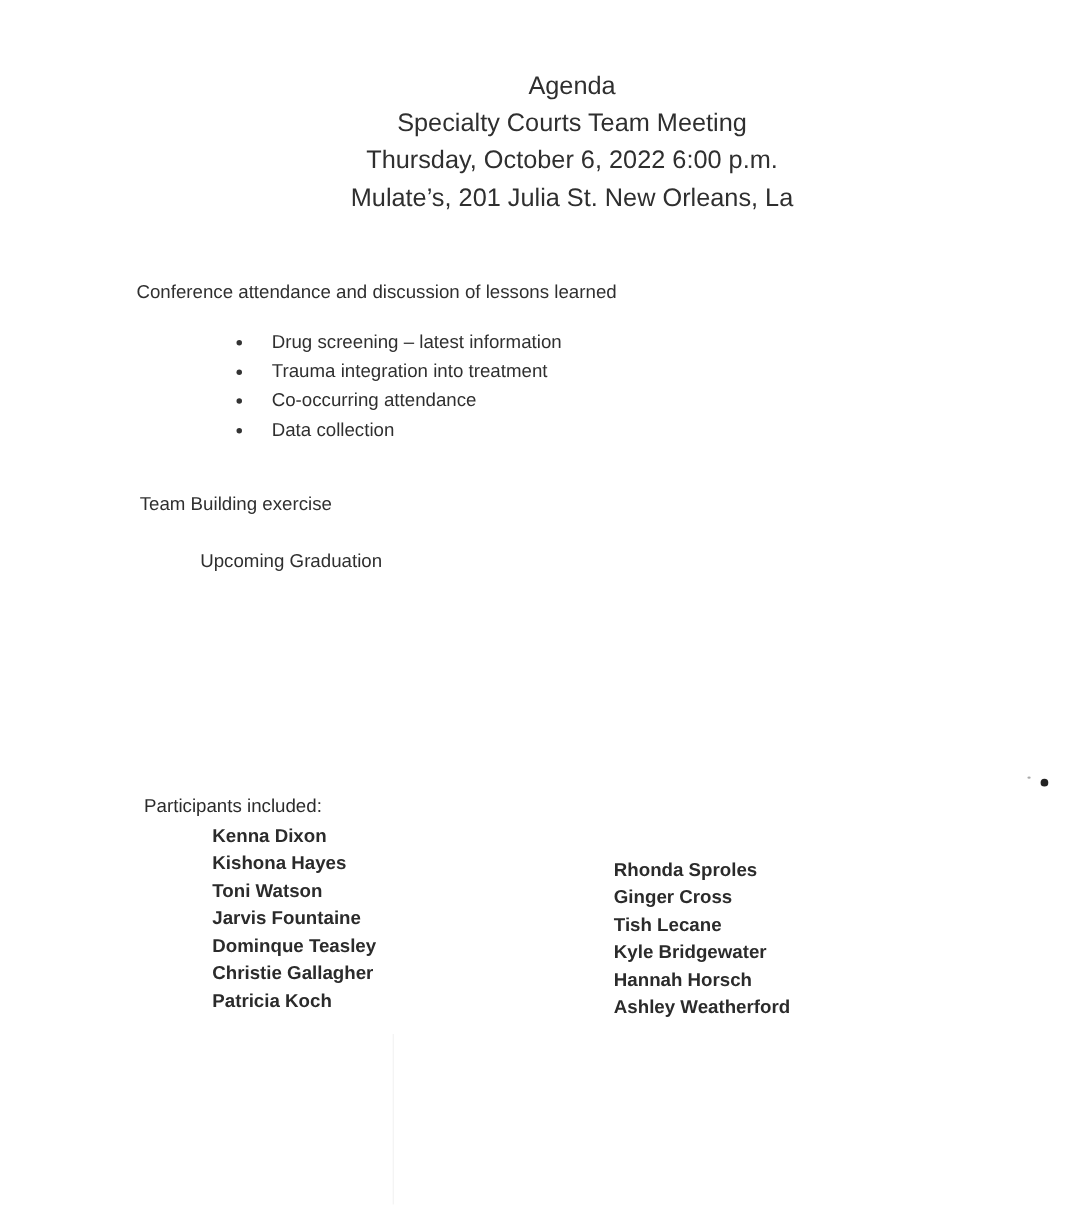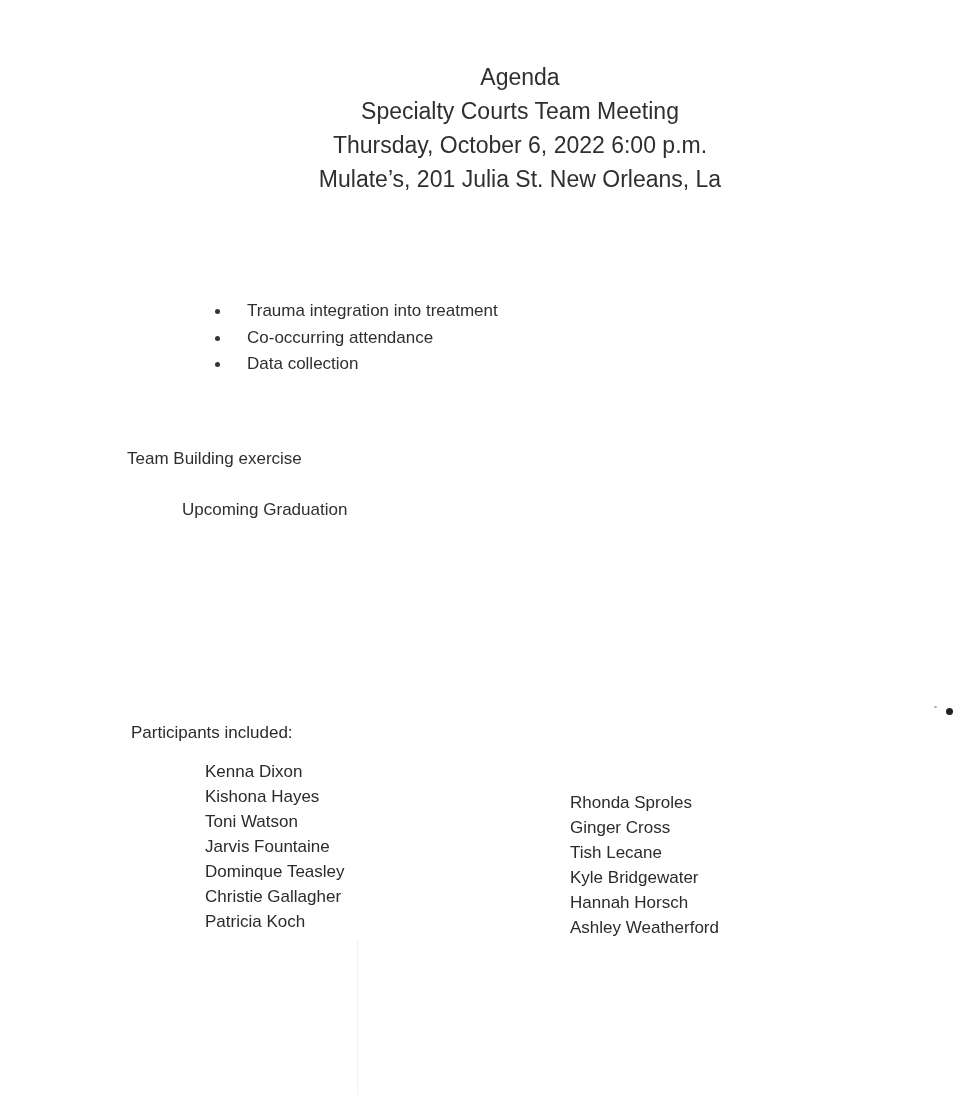--- a/index.html
+++ b/index.html
@@ -20,41 +20,43 @@
       position: absolute; font-size: 17px; color: #2f2f2f; white-space: nowrap;
     }
     .bullets { position: absolute; left: 215px; top: 298px; margin: 0; padding: 0; list-style: none; }
     .bullets li {
       font-size: 17px; line-height: 26.5px; height: 26.5px; white-space: nowrap; position: relative; padding-left: 32px; color: #2f2f2f;
     }
     .bullets li .dot {
       position: absolute; left: 0; top: 11px; width: 5px; height: 5px; border-radius: 50%; background: #333;
     }
     .participants-label { position: absolute; left: 131px; top: 723px; font-size: 17px; color: #2b2b2b; white-space: nowrap; }
-    .col { position: absolute; margin: 12px; padding: 0; list-style: none; }
+    .col { position: absolute; margin: 0; padding: 0; list-style: none; font-weight: bold; }
     .col li { font-size: 17px; line-height: 25px; height: 25px; white-space: nowrap; color: #2b2b2b; }
     .col-left { left: 193px; top: 747px; }
     .col-right { left: 558px; top: 778px; }
     .speck { position: absolute; border-radius: 50%; background: #222; }
   </style>
 </head>
 <body>
 
 <div class="page">
   <div class="scan-line"></div>
 
   <div class="title-block">
     <div>Agenda</div>
     <div>Specialty Courts Team Meeting</div>
     <div>Thursday, October 6, 2022 6:00 p.m.</div>
     <div>Mulate’s, 201 Julia St. New Orleans, La</div>
   </div>
 
+  <div class="section" style="left:124px; top:256px;">Conference attendance and discussion of lessons learned</div>
 
   <ul class="bullets">
+    <li><span class="dot"></span><span>Drug screening – latest information</span></li>
     <li><span class="dot"></span><span>Trauma integration into treatment</span></li>
     <li><span class="dot"></span><span>Co-occurring attendance</span></li>
     <li><span class="dot"></span><span>Data collection</span></li>
   </ul>
 
   <div class="section" style="left:127px; top:449px;">Team Building exercise</div>
   <div class="section" style="left:144px; top:500px;margin-left:38px;">Upcoming Graduation</div>
 
   <div class="participants-label">Participants included:</div>
 

